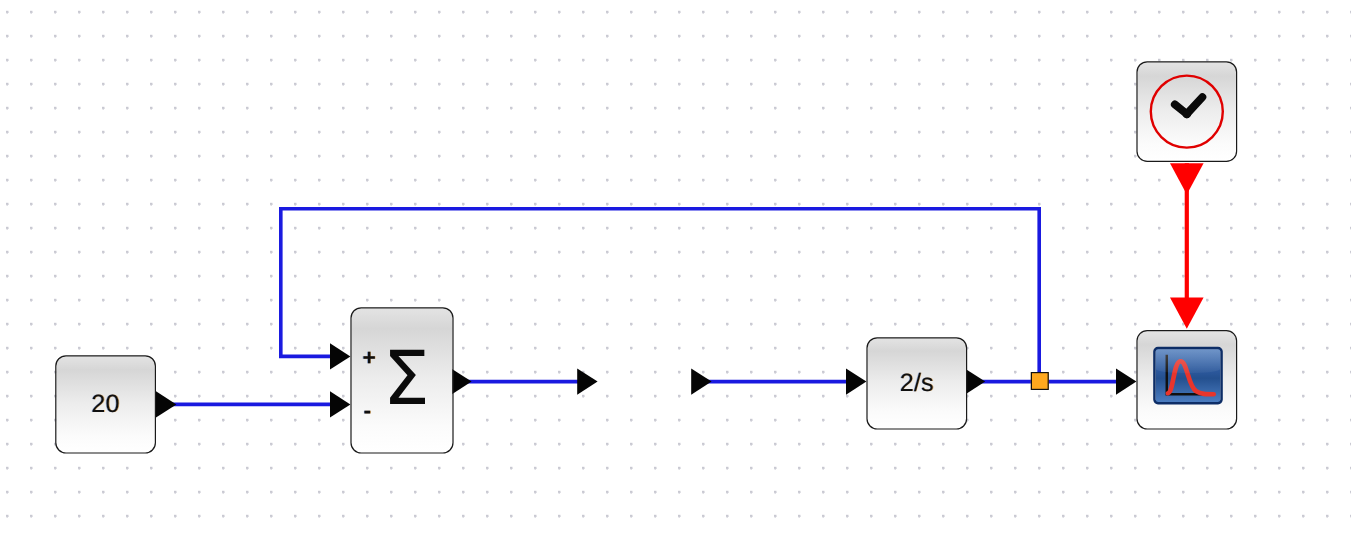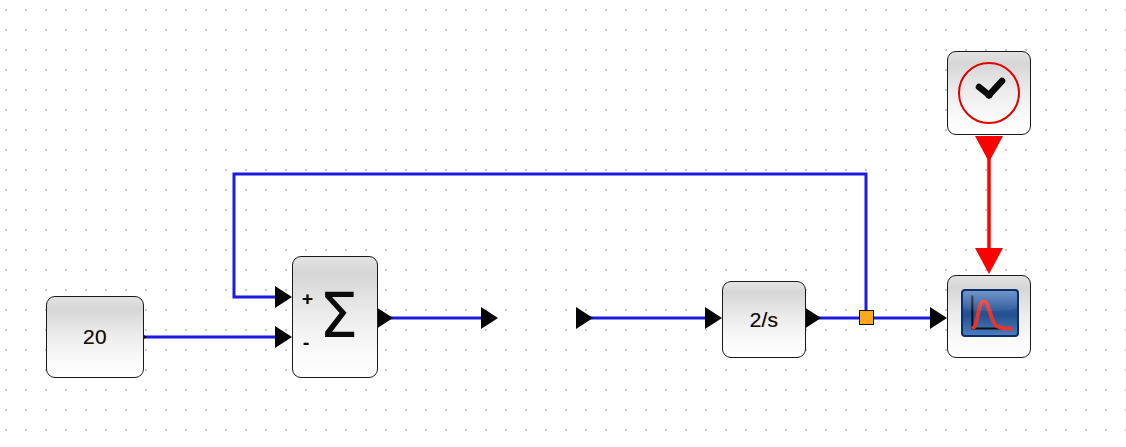--- a/index.html
+++ b/index.html
@@ -41,21 +41,21 @@
   .blk-label {
     font-size: 21px;
     letter-spacing: 0.2px;
     color: #101010;
     text-shadow: 0.6px 0 0 rgba(190,110,0,0.55), -0.6px 0 0 rgba(0,60,170,0.35);
     user-select: none;
   }
 
   
   #block-constant {
-    left: 46px;  top: 296px;  width: 98px;  height: 82px;
+    left: 46px;  top: 296px;  width: 84px;  height: 82px;
   }
 
   
   #block-sum {
     left: 292px; top: 256px; width: 86px; height: 122px;
     justify-content: flex-start;
   }
   #block-sum .sigma {
     position: absolute;
     left: 26px;

